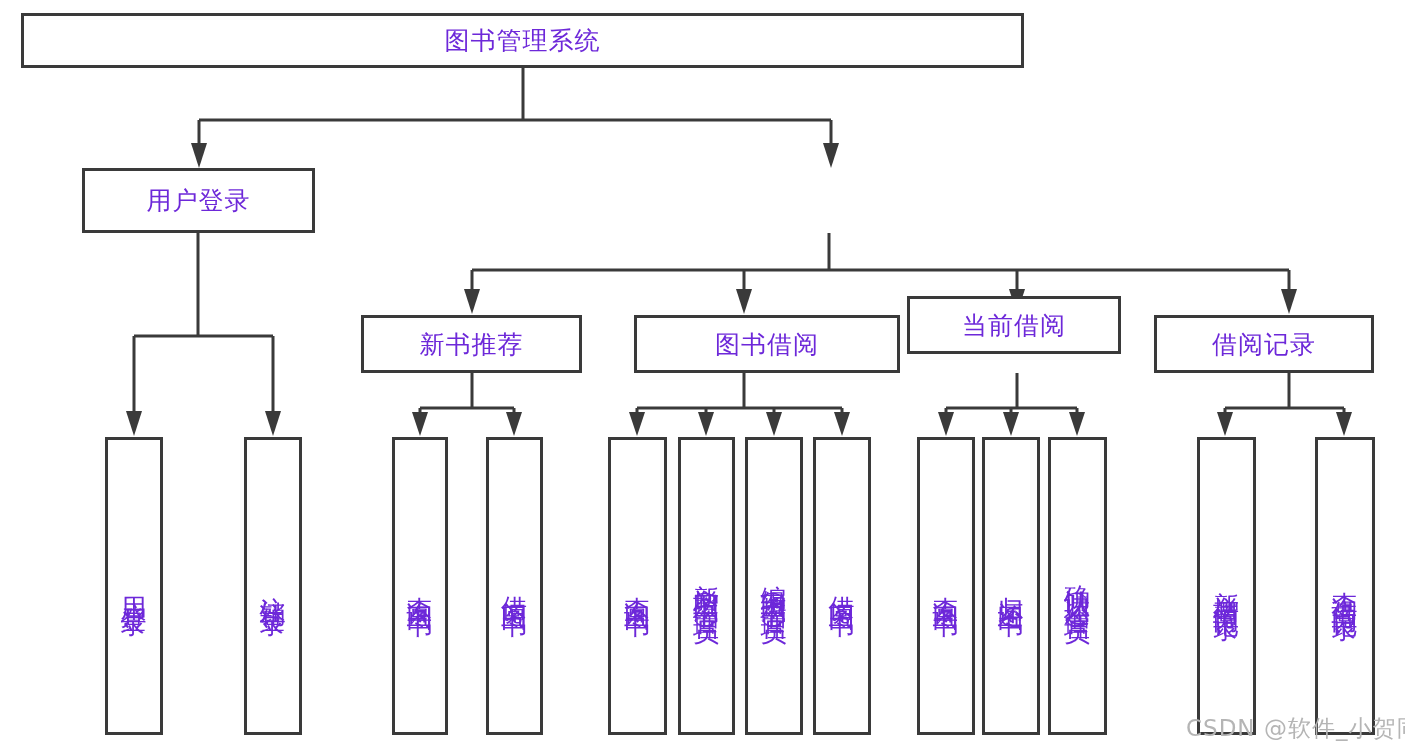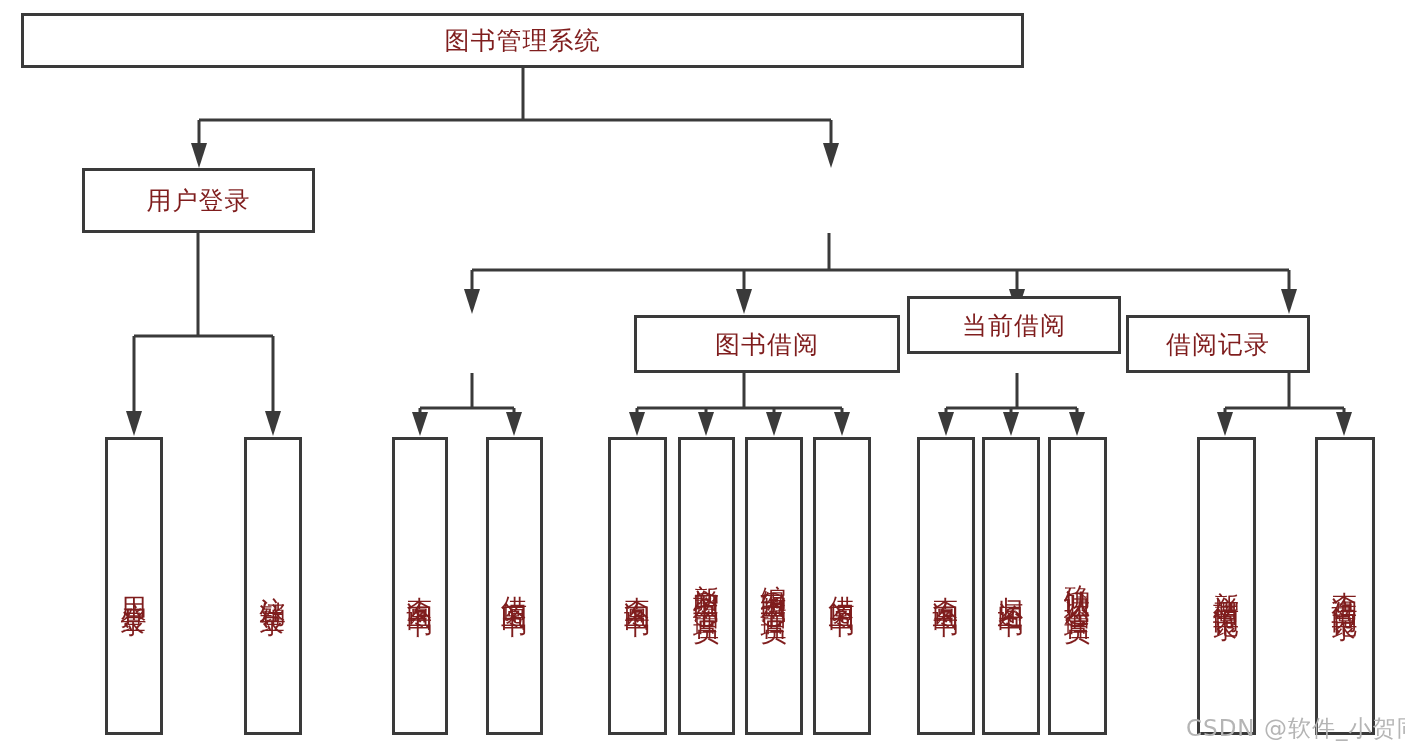--- a/index.html
+++ b/index.html
@@ -12,21 +12,21 @@
   }
   #wires{position:absolute;left:0;top:0;z-index:1;}
   .node{
     position:absolute;
     box-sizing:border-box;
     background:#ffffff;
     border:3px solid #3a3a3a;
     display:flex;
     align-items:center;
     justify-content:center;
-    color:#7f1d1d;
+    color:#6d28d9;
     z-index:2;
   }
   .node.h span{
     font-size:25px;
     letter-spacing:1px;
     white-space:nowrap;
     line-height:1;
   }
   .node.v{top:437px;height:298px;}
   .node.v span{
@@ -89,27 +89,30 @@
   </svg>
 
   <div class="node h" style="left:21px;top:13px;width:1003px;height:55px">
     <span>图书管理系统</span>
   </div>
 
   <div class="node h" style="left:82px;top:168px;width:233px;height:65px">
     <span>用户登录</span>
   </div>
 
+  <div class="node h" style="left:361px;top:315px;width:221px;height:58px">
+    <span>新书推荐</span>
+  </div>
   <div class="node h" style="left:634px;top:315px;width:266px;height:58px">
     <span>图书借阅</span>
   </div>
   <div class="node h" style="left:907px;top:296px;width:214px;height:58px">
     <span>当前借阅</span>
   </div>
-  <div class="node h" style="left:1126px;top:315px;width:184px;height:58px">
+  <div class="node h" style="left:1154px;top:315px;width:220px;height:58px">
     <span>借阅记录</span>
   </div>
 
   <div class="node v" style="left:105px;width:58px">
     <span>用户登录</span>
   </div>
   <div class="node v" style="left:244px;width:58px">
     <span>注销登录</span>
   </div>
 

